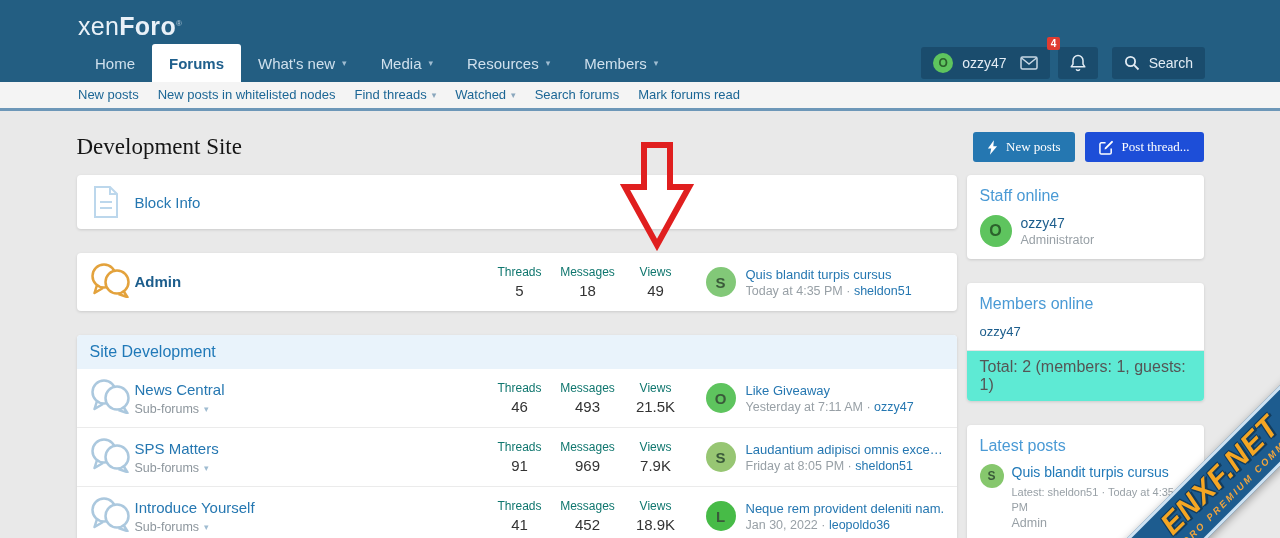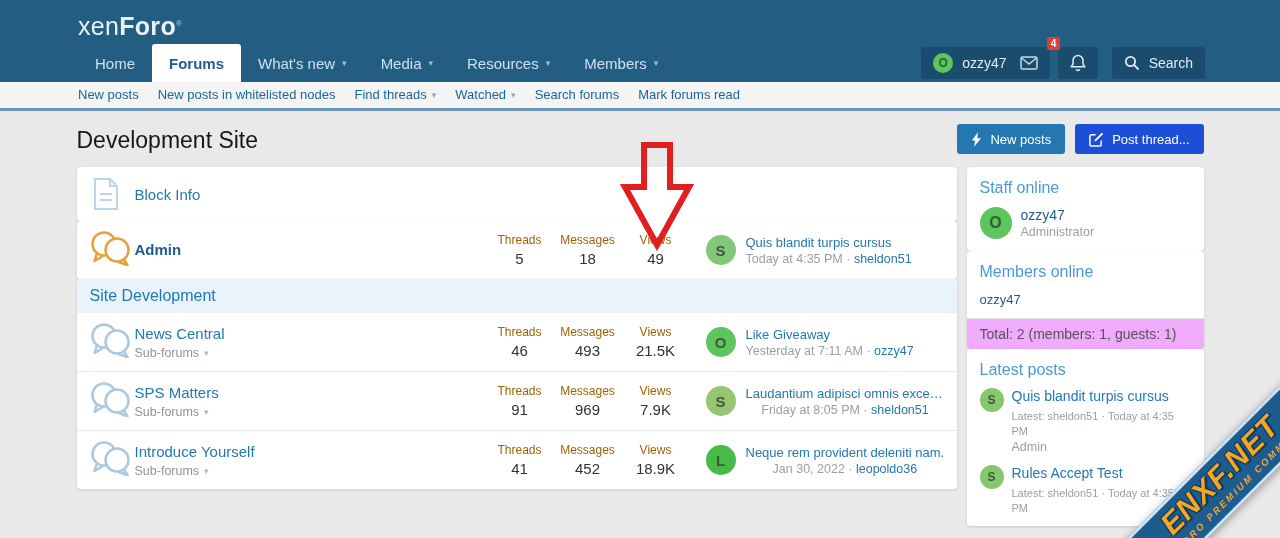--- a/index.html
+++ b/index.html
@@ -24,68 +24,68 @@
   .hdr-avatar { width:20px; height:20px; border-radius:50%; background:#5ec45e; color:#2c622c; font-size:12px; font-weight:700; display:flex; align-items:center; justify-content:center; }
   .bell-wrap { position:relative; }
   .badge { position:absolute; top:-10px; left:-11px; background:#e03c31; color:#fff; font-size:10px; font-weight:700; padding:1px 4px; border-radius:2px; }
 
   
   .subnav { background:#f4f4f4; border-bottom:3px solid #6d97b8; padding:5px 0 6px 78px; display:flex; gap:19px; font-size:13px; align-items:center; }
   .subnav a { color:#1c6695; display:flex; gap:5px; align-items:center; }
   .subnav .caret { color:#8aa7bd; }
 
   
-  .title-row { width:1127px; margin:0 auto; padding:13px 0 13px; display:flex; justify-content:space-between; align-items:flex-end; }
+  .title-row { width:1127px; margin:0 auto; padding:21px 0 13px; display:flex; justify-content:space-between; align-items:center;font-family:Liberation Serif, serif; }
   h1 { font-size:23px; font-weight:500; color:#161616; }
   .btns { display:flex; gap:10px; }
   .btn { height:30px; border-radius:3px; color:#fff; font-size:13px; font-weight:500; display:inline-flex; align-items:center; gap:8px; padding:0 14px; border:none; cursor:pointer; font-family:inherit; }
   .btn-blue { background:#2577b1; }
   .btn-orange { background:#1d4ed8; }
 
   .content { width:1127px; margin:0 auto; display:flex; gap:10px; align-items:flex-start; }
   .main { flex:1; min-width:0; }
   .sidebar { width:237px; }
-  .panel { background:#fff; border-radius:4px; box-shadow:0 1px 3px rgba(0,0,0,.13); overflow:hidden; }
+  .panel { background:#fff; border-radius:4px; box-shadow:0 1px 3px rgba(0,0,0,.13); margin-bottom:24px; overflow:hidden; }
 
   
   .blockinfo-row { display:flex; align-items:center; gap:16px; padding:11px 16px; }
   .blockinfo-row a { color:#2577b1; font-size:15px; }
 
   
   .cat-header { background:#e9f3fb; padding:8px 13px; font-size:16px; color:#2079b8; }
   .forum-row { display:flex; align-items:center; padding:9px 12px; min-height:52px; }
   .forum-row + .forum-row { border-top:1px solid #ebebeb; }
   .f-icon { width:46px; flex:none; }
   .icon-unread { color:#e3a23c; }
   .icon-read { color:#abc8de; }
   .f-main { flex:1; min-width:0; }
   .f-title { font-size:15px; color:#2577b1; }
   .f-title.bold { font-weight:700; color:#1c5d8c; }
   .f-sub { font-size:12.5px; color:#8d969d; margin-top:3px; display:flex; gap:5px; align-items:center; }
   .f-stats { display:flex; flex:none; }
   .stat { width:68px; text-align:center; }
-  .stat .lbl { font-size:12px; color:#a16207; }
+  .stat .lbl { font-size:12px; color:#0f766e; }
   .stat .val { font-size:15px; color:#333; margin-top:3px; }
   .f-latest { width:255px; flex:none; display:flex; gap:10px; align-items:center; padding-left:16px; }
   .avatar { border-radius:50%; display:flex; align-items:center; justify-content:center; font-weight:700; color:#3a5a3a; flex:none; }
   .av30 { width:30px; height:30px; font-size:15px; }
   .l-text { min-width:0; }
   .l-title { font-size:13px; color:#2577b1; white-space:nowrap; overflow:hidden; text-overflow:ellipsis; display:block; }
-  .l-meta { font-size:12.5px; color:#98a0a6; margin-top:2px; white-space:nowrap; overflow:hidden;text-align:center; }
+  .l-meta { font-size:12.5px; color:#98a0a6; margin-top:2px; white-space:nowrap; overflow:hidden; }
   .l-meta a { color:#2577b1; }
 
   
   .sb-header { padding:12px 13px 7px; font-size:16px; color:#4a9ad5; }
   .staff-item { padding:2px 13px 12px; display:flex; gap:9px; align-items:center; }
   .av32 { width:32px; height:32px; font-size:16px; background:#5ec45e; color:#2c622c; }
   .staff-name { font-size:14px; color:#1c5d8c; }
   .staff-role { font-size:12.5px; color:#98a0a6; margin-top:1px; }
   .mo-user { padding:4px 13px 11px; font-size:13px; }
   .mo-user a { color:#1c5d8c; }
-  .sb-footer { border-top:1px solid #e5e5e5; background:#f0abfc; padding:7px 13px; font-size:14px; color:#555; }
+  .sb-footer { border-top:1px solid #e5e5e5; background:#5eead4; padding:7px 13px; font-size:16px; color:#555; }
   .lp-item { padding:2px 13px 9px; display:flex; gap:8px; align-items:flex-start; }
   .av24 { width:24px; height:24px; font-size:12px; background:#86c76d; }
   .lp-title { font-size:14px; color:#2079b8; display:block; line-height:1.25; }
   .lp-meta { font-size:11px; color:#98a0a6; margin-top:3px; line-height:1.4; }
   .lp-forum { font-size:12.5px; color:#98a0a6; margin-top:1px; }
 
   
   .red-arrow { position:absolute; left:620px; top:141px; z-index:40; }
 
   

